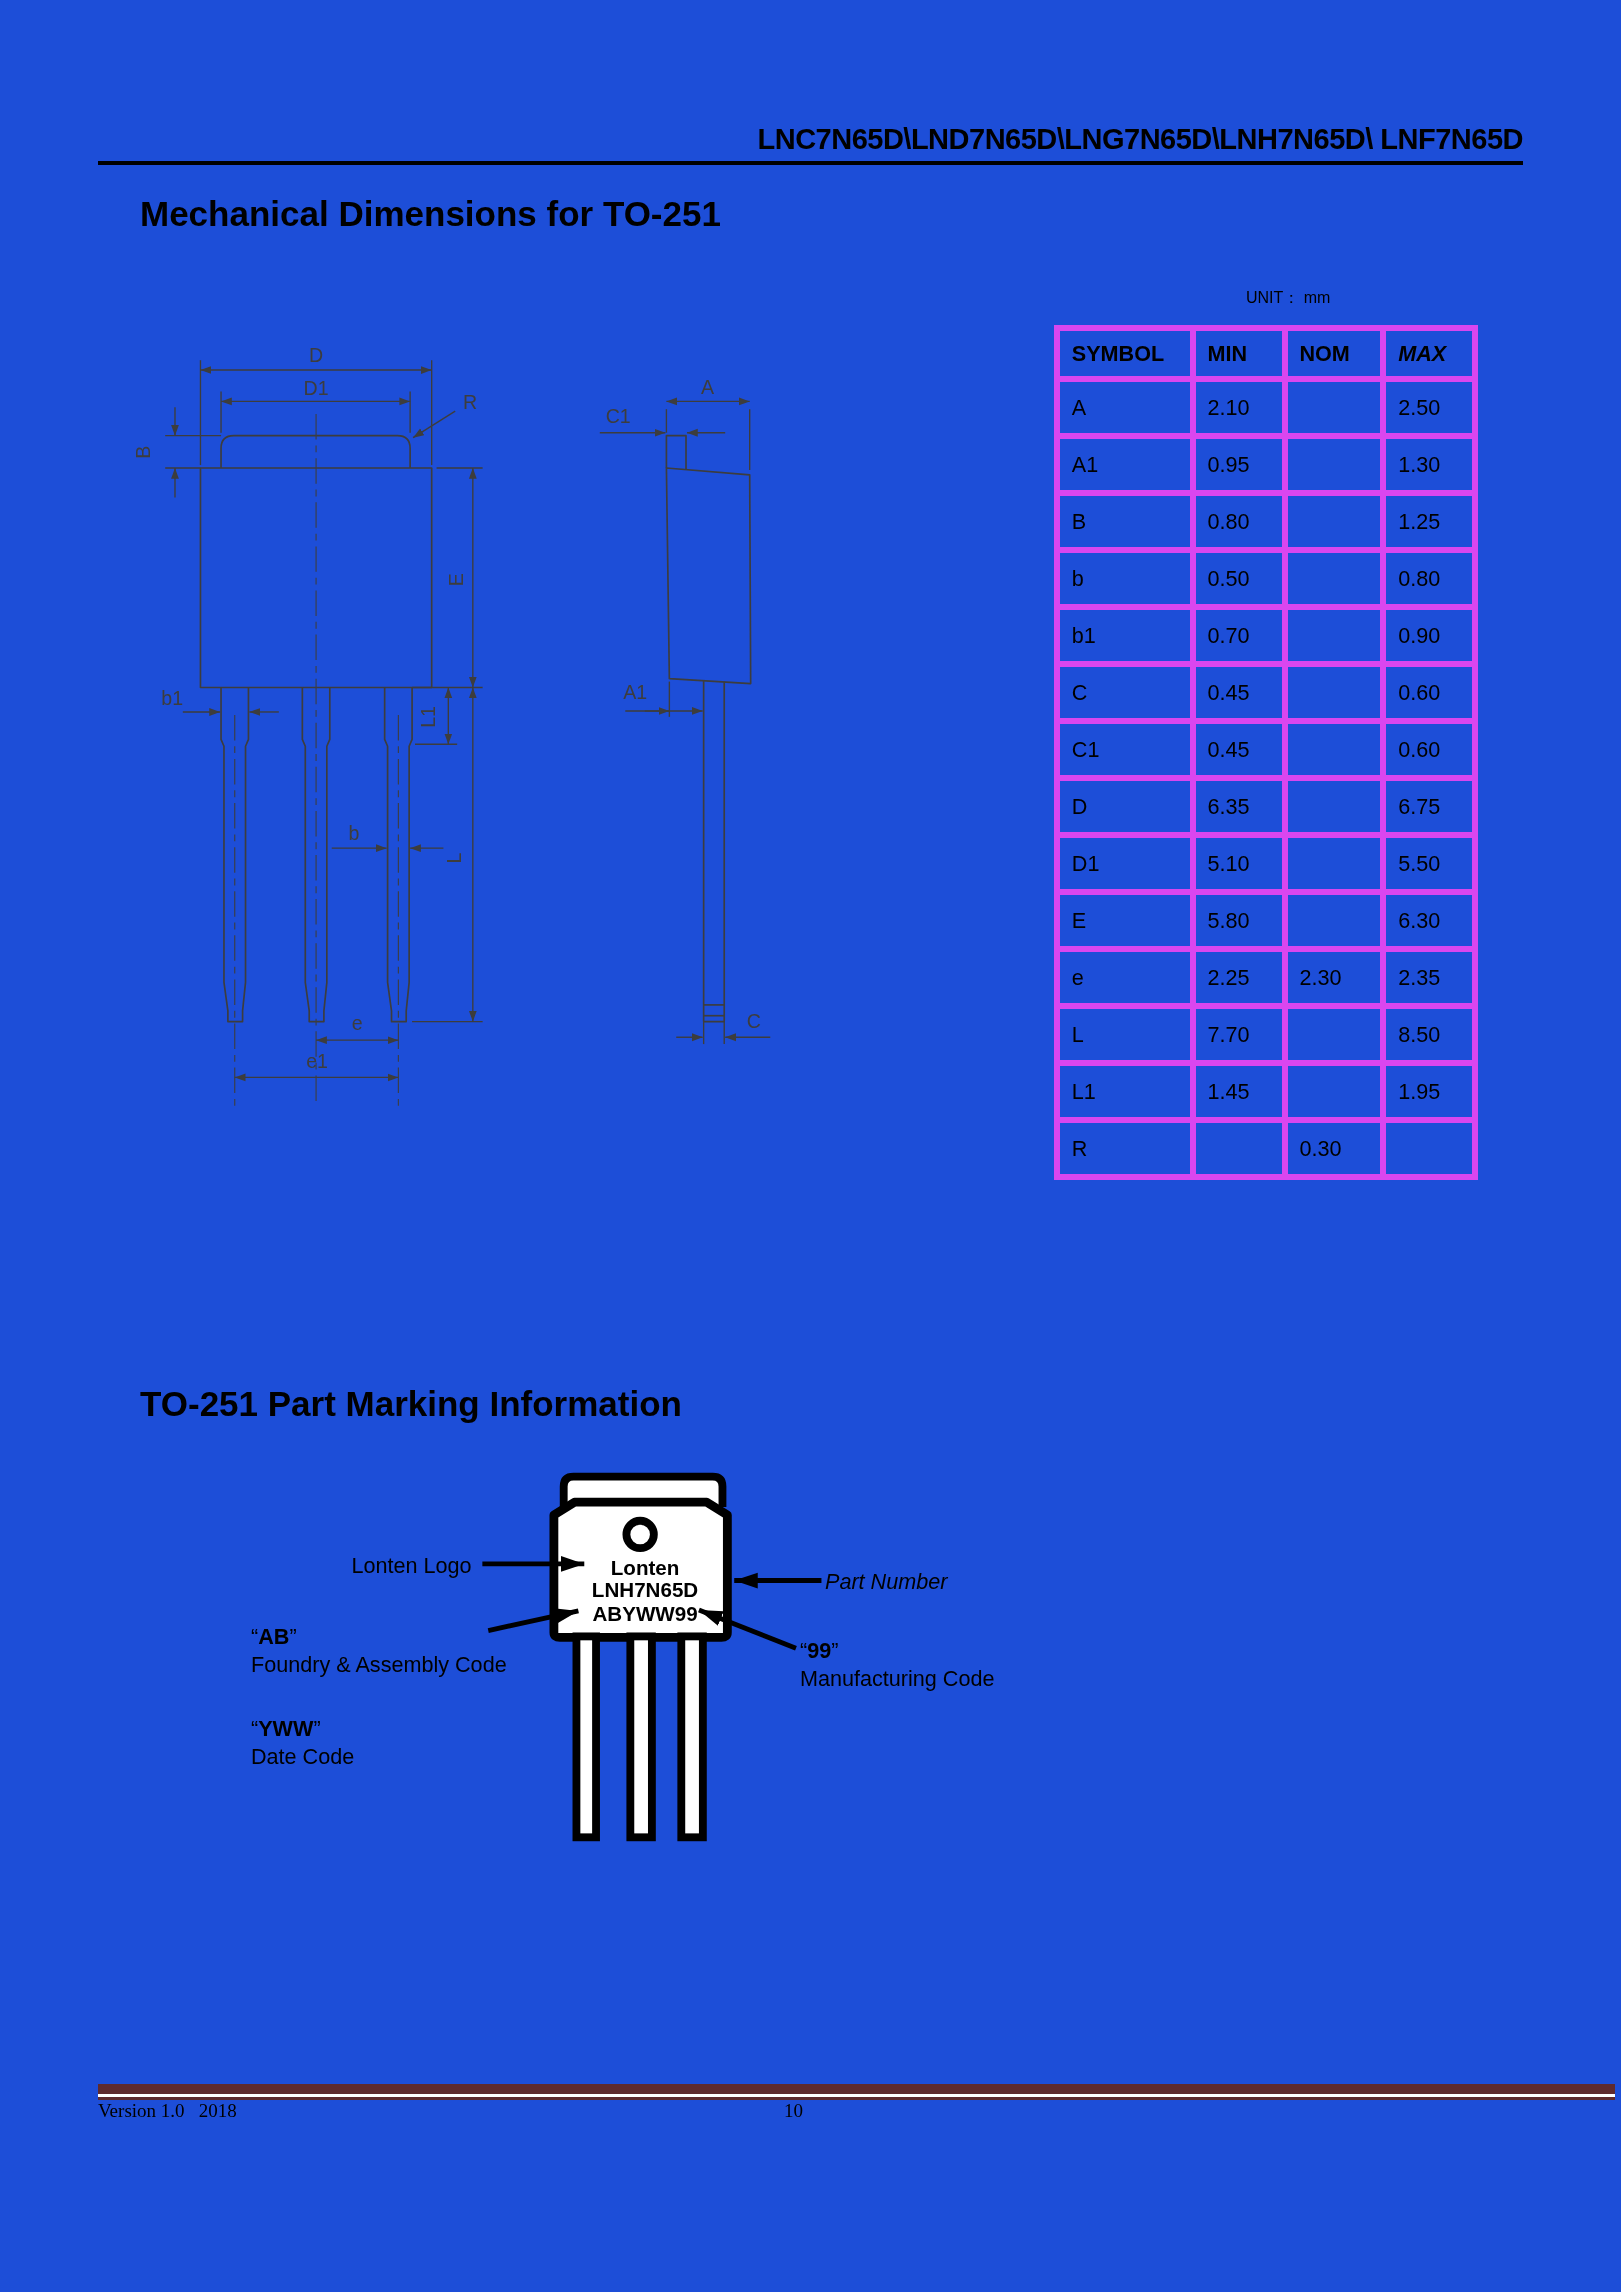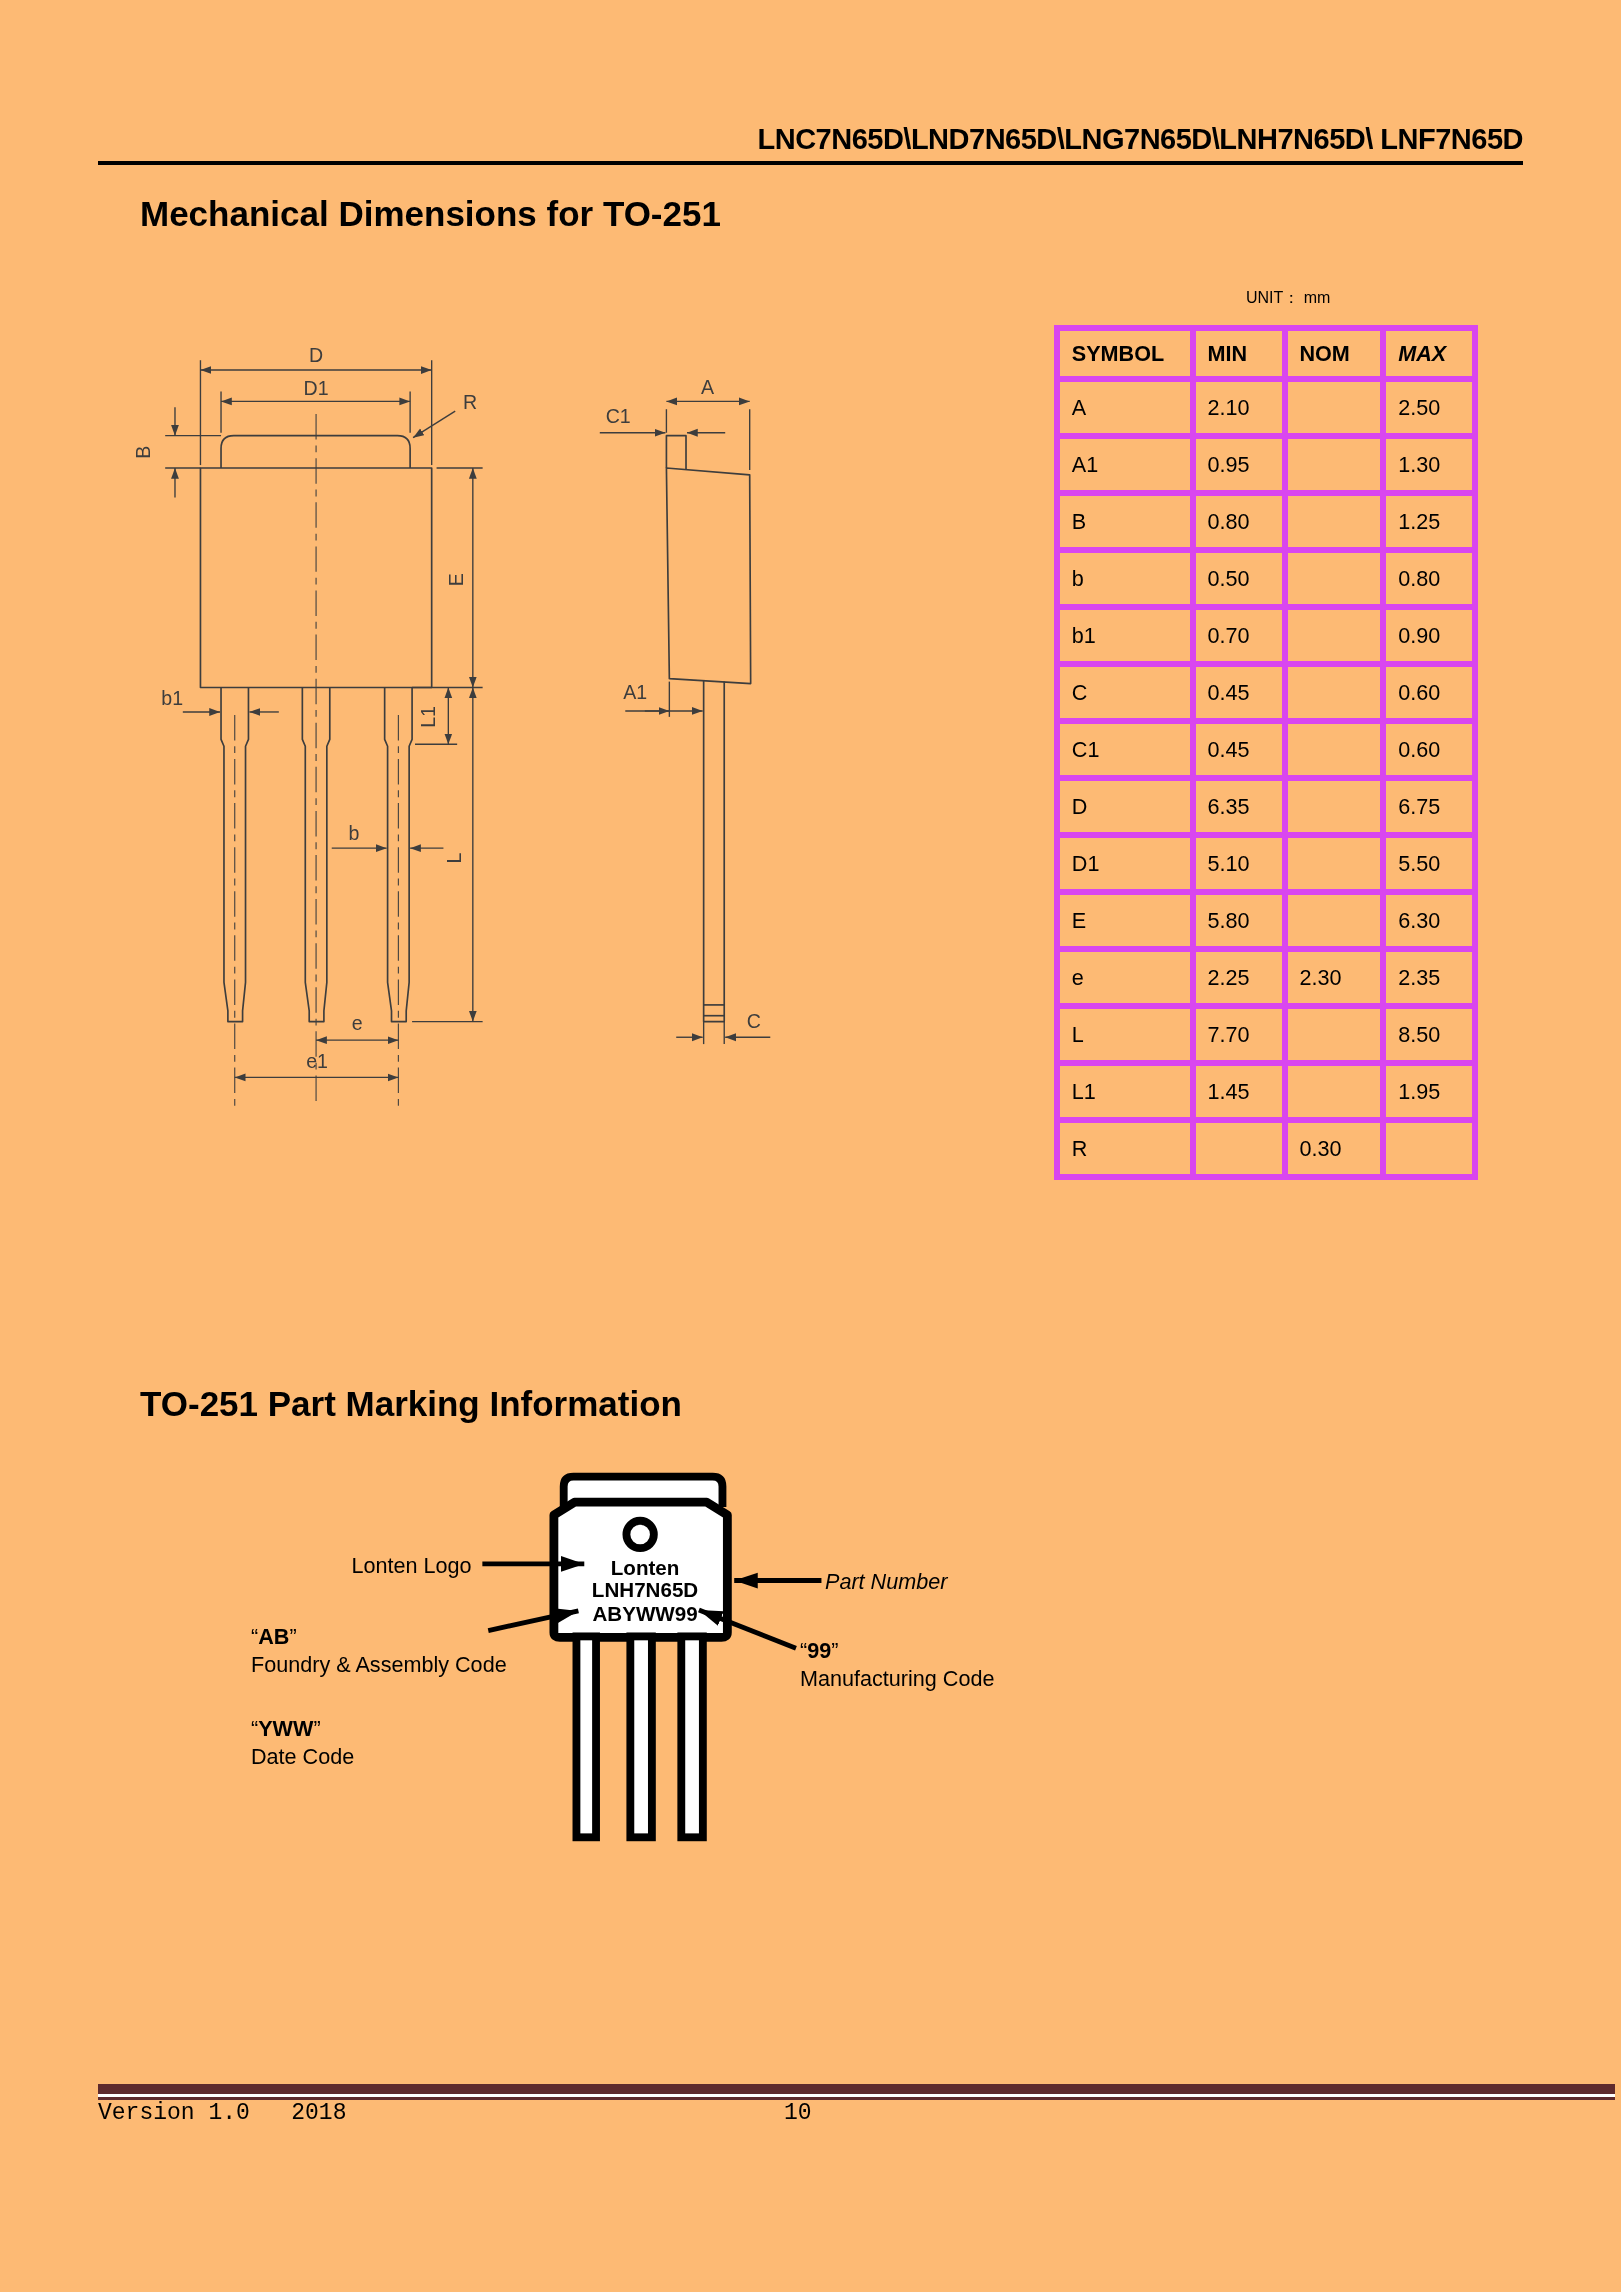--- a/index.html
+++ b/index.html
@@ -1,16 +1,16 @@
 <!DOCTYPE html>
 <html><head>
 <meta charset="utf-8">
 <style>
   html,body{margin:0;padding:0;background:#888;}
-  #page{position:relative;width:1621px;height:2293px;background:#fdba74;
+  #page{position:relative;width:1621px;height:2293px;background:#1d4ed8;
         font-family:"Liberation Sans",sans-serif;color:#000;overflow:hidden;margin:0 auto;}
   .abs{position:absolute;}
   .pre{white-space:pre;}
 
   
   #header-title{left:0;top:123px;width:1523px;text-align:right;
                 font-size:29px;font-weight:bold;letter-spacing:-0.5px;}
   #header-rule{left:98px;top:161px;width:1425px;height:3.9px;background:#000;}
 
   
@@ -49,21 +49,21 @@
   #callout-ab{left:251px;top:1623px;}
   #callout-yww{left:251px;top:1715px;}
   #callout-99{left:800px;top:1637px;}
   .code-bold{font-weight:bold;}
 
   
   #footer-rule{left:98px;top:2084px;width:1517px;}
   #footer-rule .band-thick{height:9.8px;}
   #footer-rule .band-gap{height:2.9px;background:#fff;}
   #footer-rule .band-thin{height:2.9px;}
-  .footer-text{font-family:Liberation Mono, monospace;font-size:23px;}
+  .footer-text{font-family:Liberation Serif, serif;font-size:19px;}
   #footer-version{left:98px;top:2100px;}
   #footer-page{left:784px;top:2100px;}
 </style>
 </head>
 <body>
 
 <div id="page">
 
   <div id="header-title" class="abs">LNC7N65D\LND7N65D\LNG7N65D\LNH7N65D\ LNF7N65D</div>
   <div id="header-rule" class="abs"></div>

